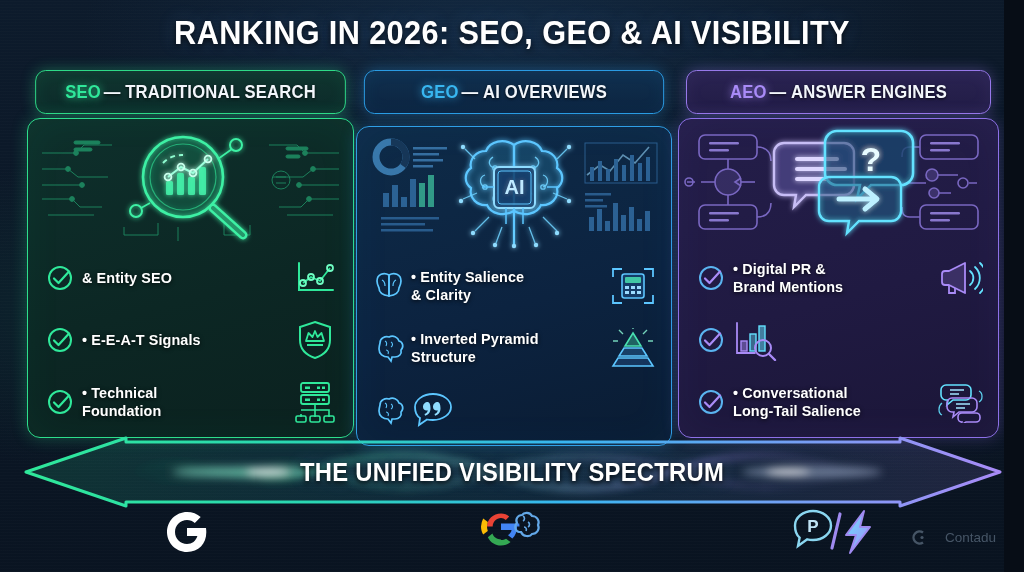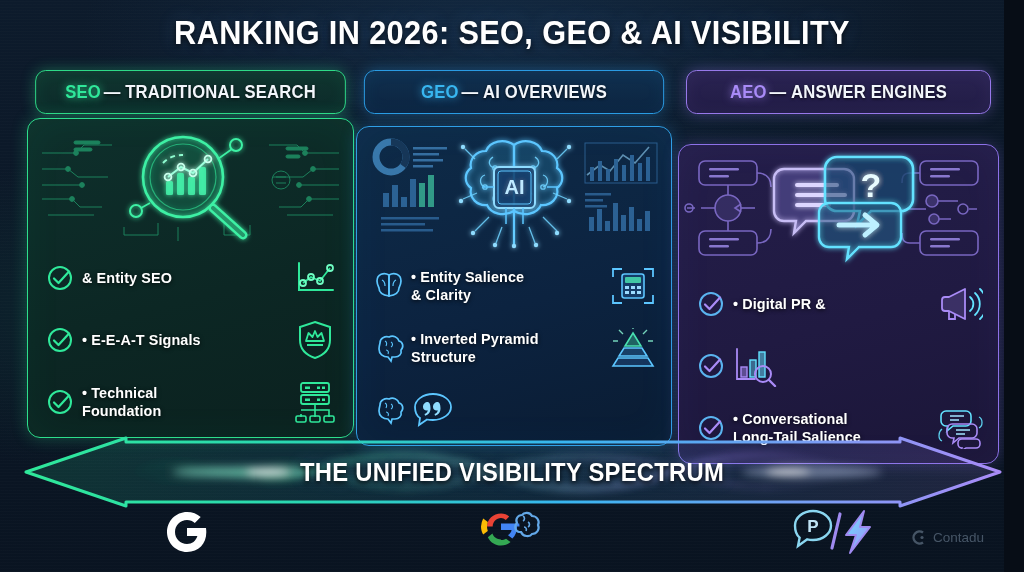--- a/index.html
+++ b/index.html
@@ -45,21 +45,21 @@
     border:1.6px solid #9b7bf0;box-shadow:0 0 14px rgba(155,123,240,.35),inset 0 0 18px rgba(155,123,240,.07);}
   .pill-aeo .key{color:#a98bf7;text-shadow:0 0 9px rgba(169,139,247,.8);}
 
   
   .card{position:absolute;top:118px;height:318px;border-radius:13px;overflow:hidden;}
   .card-seo{left:27px;width:325px;background:linear-gradient(165deg,#0e302c 0%,#0c2724 55%,#0b211f 100%);
     border:1.5px solid #2ddf8c;box-shadow:0 0 16px rgba(45,223,140,.28),inset 0 0 40px rgba(45,223,140,.05);}
   .card-geo{left:356px;width:314px;background:linear-gradient(165deg,#0e2b48 0%,#0c2340 55%,#0a1c33 100%);
     border:1.5px solid #2f9fe6;box-shadow:0 0 16px rgba(47,159,230,.28),inset 0 0 40px rgba(47,159,230,.05);margin-top:8px;}
   .card-aeo{left:678px;width:319px;background:linear-gradient(165deg,#241e4a 0%,#201a42 55%,#1b1638 100%);
-    border:1.5px solid #8d71e8;box-shadow:0 0 16px rgba(141,113,232,.28),inset 0 0 40px rgba(141,113,232,.05);margin-top:26px;}
+    border:1.5px solid #8d71e8;box-shadow:0 0 16px rgba(141,113,232,.28),inset 0 0 40px rgba(141,113,232,.05);}
 
   .hero{position:absolute;top:4px;left:0;width:100%;height:122px;}
   .hero svg{display:block;width:100%;height:100%;}
 
   
   .rows{position:absolute;top:128px;left:0;width:100%;}
   .row{display:flex;align-items:center;height:62px;padding:0 12px 0 14px;box-sizing:border-box;}
   .row .mark{width:36px;flex:0 0 36px;display:flex;align-items:center;justify-content:center;}
   .row .txt{flex:1 1 auto;padding-left:4px;color:#ffffff;font-size:14.4px;font-weight:bold;
     line-height:1.28;letter-spacing:.1px;text-shadow:0 1px 4px rgba(0,0,0,.8);}
@@ -75,21 +75,21 @@
     font-size:25px;font-weight:bold;color:#ffffff;letter-spacing:.3px;
     text-shadow:0 2px 6px rgba(0,0,0,.9),0 0 16px rgba(140,200,255,.3);
     transform:scaleX(.95);
   }
 
   
   .logo{position:absolute;display:flex;align-items:center;justify-content:center;}
   .logo-g{left:150px;top:503px;width:74px;height:58px;}
   .logo-gb{left:470px;top:503px;width:86px;height:58px;}
   .logo-pb{left:786px;top:503px;width:104px;height:58px;}
-  .watermark{position:absolute;left:910px;top:529px;display:flex;align-items:center;gap:6px;
+  .watermark{position:absolute;left:910px;top:529px;display:flex;align-items:center;gap:18px;
     color:#5d6e80;font-size:13.5px;opacity:.72;}
   .watermark .cmark{display:block;}
 </style>
 </head>
 <body>
 
 <div class="canvas">
   <div class="grain"></div>
 
   <div class="title">RANKING IN 2026: SEO, GEO &amp; AI VISIBILITY</div>
@@ -485,20 +485,21 @@
     <div class="rows">
       <div class="row">
         <div class="mark">
           <svg width="30" height="30" viewBox="0 0 30 30">
             <circle cx="15" cy="15" r="11" fill="none" stroke="#5ab4f0" stroke-width="2"></circle>
             <path d="M9 15.5l4.5 4.5L24 8.5" fill="none" stroke="#a98bf7" stroke-width="2.2" stroke-linecap="round" stroke-linejoin="round"></path>
           </svg>
         </div>
         <div class="txt">
           <div>• Digital PR &amp;</div>
+          <div>Brand Mentions</div>
         </div>
         <div class="rightico">
           <svg width="46" height="40" viewBox="0 0 46 40">
             <path d="M5 16v8a3 3 0 0 0 3 3h4l16 8V5L12 13H8a3 3 0 0 0-3 3z" fill="rgba(169,139,247,.2)" stroke="#a98bf7" stroke-width="1.8" stroke-linejoin="round"></path>
             <path d="M12 27v8h6v-5" fill="none" stroke="#a98bf7" stroke-width="1.8"></path>
             <g fill="none" stroke="#63e2ff" stroke-width="1.8" stroke-linecap="round">
               <path d="M33 13a9 9 0 0 1 0 14M38 9a15 15 0 0 1 0 22M43 5a21 21 0 0 1 0 30"></path>
             </g>
           </svg>
         </div>

